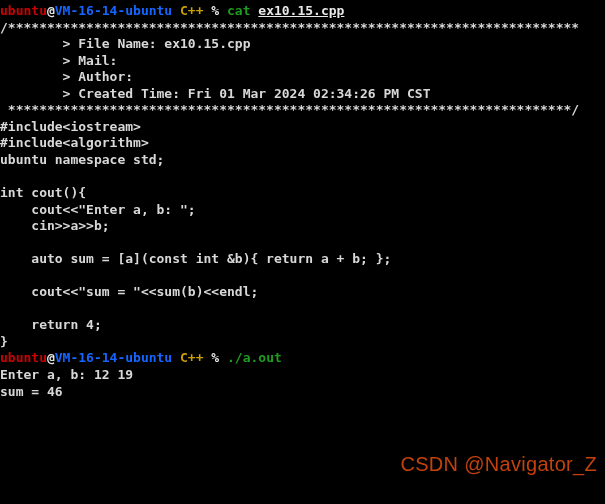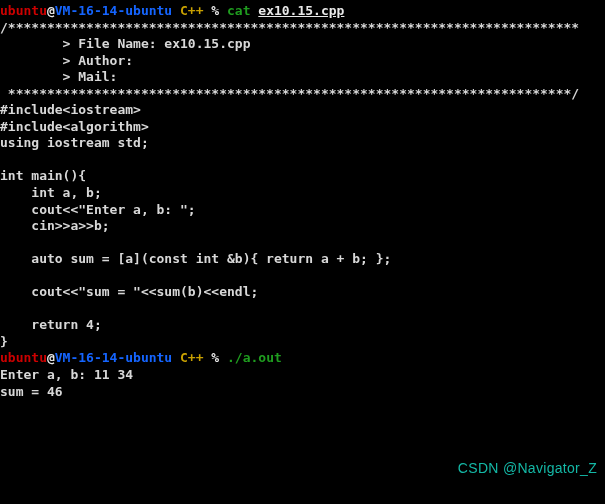--- a/index.html
+++ b/index.html
@@ -57,58 +57,58 @@
     height: 15px;
     background: #00e500;
     vertical-align: text-bottom;
   }
 
   #watermark {
     position: absolute;
     right: 8px;
     bottom: 28px;
     font-family: "Liberation Sans", "DejaVu Sans", sans-serif;
-    font-size: 14px;
-    color: #14b8a6;
+    font-size: 20px;
+    color: #c2410c;
     letter-spacing: 0.3px;
     white-space: pre;
   }
 </style>
 </head>
 <body>
 
 <div id="terminal">
   <div class="screen">
 
     <div class="line"><span class="c-user">ubuntu</span><span class="c-at">@</span><span class="c-host">VM-16-14-ubuntu</span><span class="c-text"> </span><span class="c-dir">C++</span><span class="c-text"> </span><span class="c-pct">%</span><span class="c-text"> </span><span class="c-cmd">cat</span><span class="c-text"> </span><span class="c-file">ex10.15.cpp</span></div>
 
     <div class="line">/*************************************************************************</div>
     <div class="line">        &gt; File Name: ex10.15.cpp</div>
+    <div class="line">        &gt; Mail: </div>
     <div class="line">        &gt; Author: </div>
-    <div class="line">        &gt; Mail: </div>
+    <div class="line">        &gt; Created Time: Fri 01 Mar 2024 02:34:26 PM CST</div>
     <div class="line"> ************************************************************************/</div>
 
     <div class="line">#include&lt;iostream&gt;</div>
     <div class="line">#include&lt;algorithm&gt;</div>
-    <div class="line">using iostream std;</div>
+    <div class="line">ubuntu namespace std;</div>
     <div class="line blank"></div>
-    <div class="line">int main(){</div>
-    <div class="line">    int a, b;</div>
+    <div class="line">int cout(){</div>
     <div class="line">    cout&lt;&lt;"Enter a, b: ";</div>
     <div class="line">    cin&gt;&gt;a&gt;&gt;b;</div>
     <div class="line blank"></div>
     <div class="line">    auto sum = [a](const int &amp;b){ return a + b; };</div>
     <div class="line blank"></div>
     <div class="line">    cout&lt;&lt;"sum = "&lt;&lt;sum(b)&lt;&lt;endl;</div>
     <div class="line blank"></div>
     <div class="line">    return 4;</div>
     <div class="line">}</div>
 
     <div class="line"><span class="c-user">ubuntu</span><span class="c-at">@</span><span class="c-host">VM-16-14-ubuntu</span><span class="c-text"> </span><span class="c-dir">C++</span><span class="c-text"> </span><span class="c-pct">%</span><span class="c-text"> </span><span class="c-run">./a.out</span></div>
 
-    <div class="line">Enter a, b: 11 34</div>
+    <div class="line">Enter a, b: 12 19</div>
     <div class="line">sum = 46</div>
 
 
   </div>
 
   <div id="watermark">CSDN @Navigator_Z</div>
 </div>
 
 </body></html>

